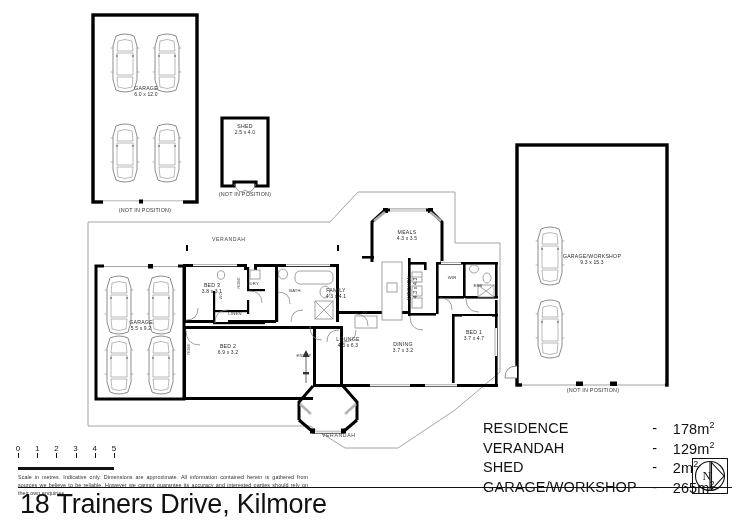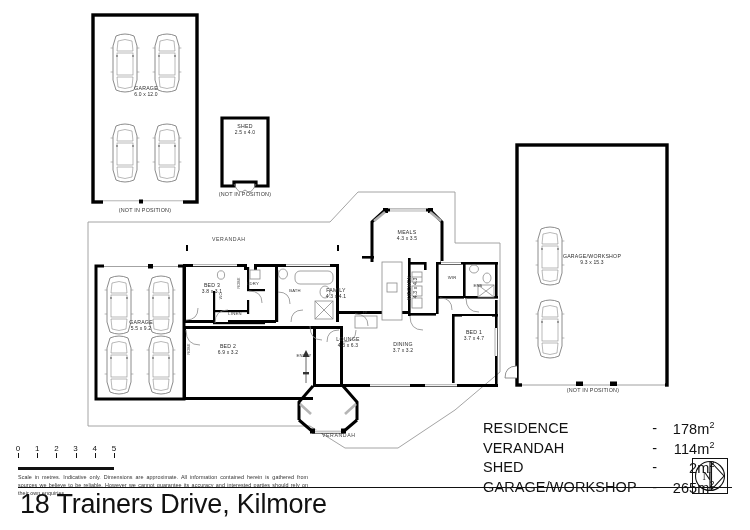--- a/index.html
+++ b/index.html
@@ -114,21 +114,21 @@
     position: absolute;
     left: 483px; top: 420px;
     font-size: 14.5px;
     color: #111;
     letter-spacing: .1px;
   }
   #areas table { border-collapse: collapse; }
   #areas td { padding: 0 0 1px 0; font-size: 14.5px; line-height: 1.22; }
   #areas td.lbl { text-align: left; padding-right: 10px; margin-top: 24px; }
   #areas td.dash { text-align: center; width: 16px; }
-  #areas td.val { text-align: right; padding-left: 10px; }
+  #areas td.val { text-align: left; padding-left: 10px; }
   sup { font-size: 9px; vertical-align: super; }
 
   #compass {
     position: absolute;
     left: 692px; top: 458px;
     width: 36px; height: 36px;
     border: 1px solid #111;
   }
 </style>
 </head>
@@ -458,21 +458,21 @@
   <table>
     <tbody>
       <tr>
         <td class="lbl">RESIDENCE</td>
         <td class="dash">-</td>
         <td class="val"><span>178m</span><sup>2</sup></td>
       </tr>
       <tr>
         <td class="lbl">VERANDAH</td>
         <td class="dash">-</td>
-        <td class="val"><span>114m</span><sup>2</sup></td>
+        <td class="val"><span>129m</span><sup>2</sup></td>
       </tr>
       <tr>
         <td class="lbl">SHED</td>
         <td class="dash">-</td>
         <td class="val"><span>2m</span><sup>2</sup></td>
       </tr>
       <tr>
         <td class="lbl">GARAGE/WORKSHOP</td>
         <td class="dash">-</td>
         <td class="val"><span>265m</span><sup>2</sup></td>

